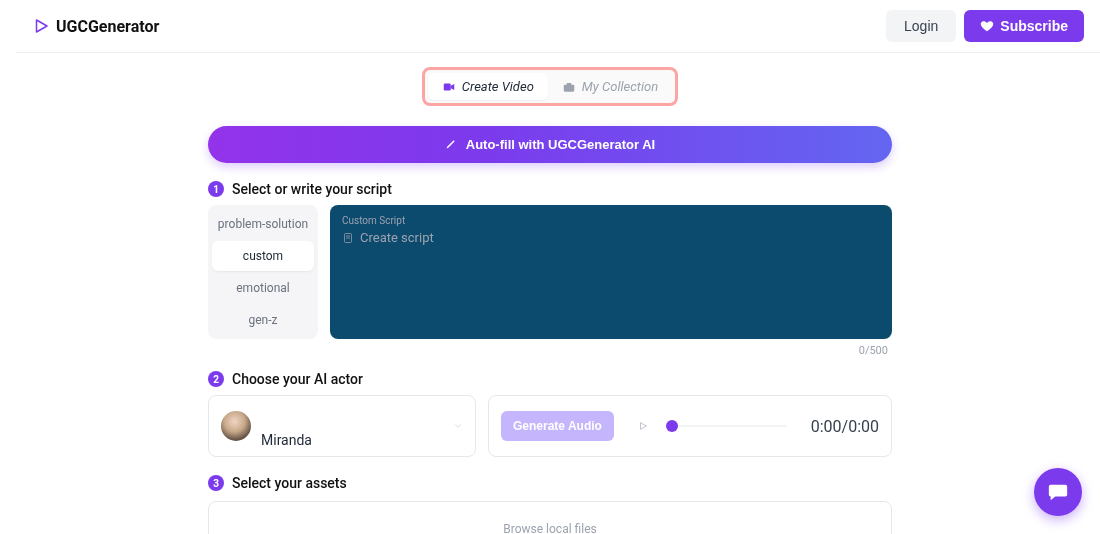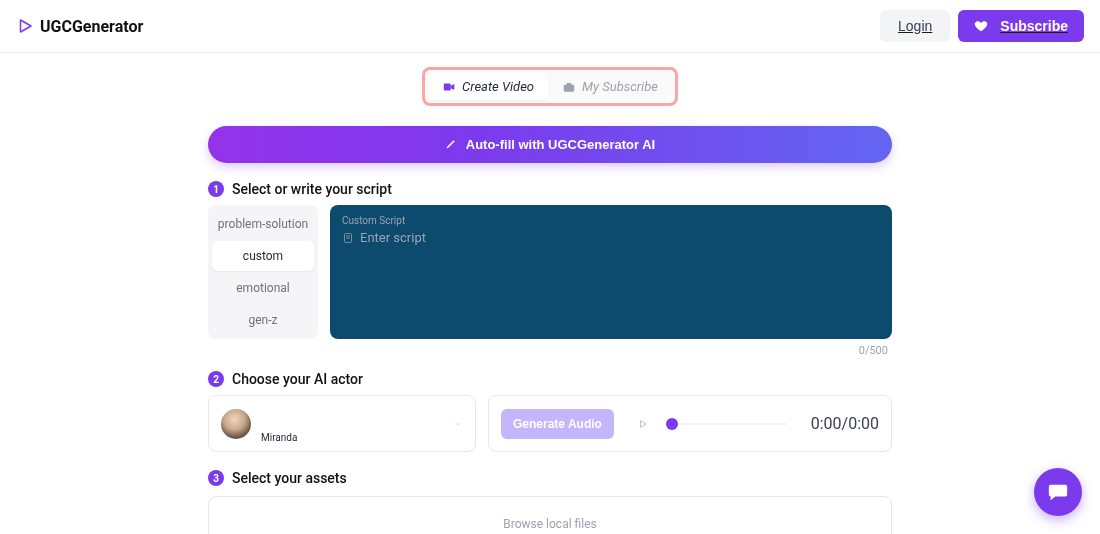--- a/index.html
+++ b/index.html
@@ -11,58 +11,58 @@
     height: 534px;
     overflow: hidden;
     position: relative;
   }
   .topbar {
     display: flex;
     align-items: center;
     justify-content: space-between;
     padding: 10px 16px;
     border-bottom: 1px solid #eee;
+    margin-left: 16px;
   }
   .logo {
     display: flex;
     align-items: center;
     gap: 6px;
     font-weight: 700;
     font-size: 16px;
     color: #111;
   }
   .logo-icon {
     width: 18px; height: 18px;
     color: #7c3aed;
   }
   .topbar-actions {
     display: flex;
     gap: 8px;
     align-items: center;
-    text-decoration: underline;
   }
   .btn-login {
     background: #f3f4f6;
     border: none;
     padding: 8px 18px;
     border-radius: 6px;
     font-size: 14px;
     color: #374151;
     cursor: pointer;
   }
   .btn-subscribe {
     background: #7c3aed;
     color: #fff;
     border: none;
     padding: 8px 16px;
     border-radius: 6px;
     font-size: 14px;
     display: flex;
     align-items: center;
-    gap: 12px;
+    gap: 6px;
     cursor: pointer;
     font-weight: 600;
   }
   .heart-icon { width: 14px; height: 14px; fill: #fff; }
   .tabs-row {
     display: flex;
     justify-content: center;
     margin-top: 14px;
   }
   .tab-group {
@@ -201,21 +201,21 @@
     align-items: center;
     gap: 10px;
     cursor: pointer;
     position: relative;
   }
   .avatar {
     width: 30px; height: 30px;
     border-radius: 50%;
     background: radial-gradient(circle at 45% 35%, #f0d6c2 0%, #c9a98b 40%, #6b5848 70%, #3a332c 100%);
   }
-  .actor-name { font-size: 10px; color: #1f2937; flex: 1; margin-top: 28px; }
+  .actor-name { font-size: 14px; color: #1f2937; flex: 1; margin-top: 28px; }
   .chevron {
     width: 10px; height: 10px;
     stroke: #d1d5db;
     fill: none;
   }
   .audio-panel {
     flex: 1;
     border: 1px solid #e5e7eb;
     border-radius: 8px;
     padding: 8px 12px;
@@ -307,21 +307,21 @@
         <rect x="3" y="6" width="12" height="12" rx="2" fill="currentColor"></rect>
         <path d="M15 10 L21 7 L21 17 L15 14 Z" fill="currentColor"></path>
       </svg>
       <span>Create Video</span>
     </div>
     <div class="tab">
       <svg class="tab-icon" viewBox="0 0 24 24">
         <rect x="3" y="8" width="18" height="12" rx="2" fill="currentColor"></rect>
         <rect x="8" y="5" width="8" height="4" rx="1" fill="currentColor"></rect>
       </svg>
-      <span>My Subscribe</span>
+      <span>My Collection</span>
     </div>
   </div>
 </div>
 
 <div class="main">
 
   <button class="autofill-btn">
     <svg class="pencil-icon" viewBox="0 0 24 24">
       <path d="M3 21l3-1 12-12-2-2L4 18l-1 3zM17 4l3 3"></path>
     </svg>
@@ -340,21 +340,21 @@
       <div class="script-type">gen-z</div>
     </div>
     <div class="script-box">
       <div class="script-box-label">Custom Script</div>
       <div class="script-placeholder">
         <svg class="doc-icon" viewBox="0 0 24 24">
           <rect x="5" y="3" width="14" height="18" rx="2" stroke-width="1.5"></rect>
           <line x1="8" y1="8" x2="16" y2="8" stroke-width="1.5"></line>
           <line x1="8" y1="12" x2="16" y2="12" stroke-width="1.5"></line>
         </svg>
-        <span>Enter script</span>
+        <span>Create script</span>
       </div>
       <div class="char-count">0/500</div>
     </div>
   </div>
 
   <div class="step-header" style="margin-top:32px">
     <span class="step-num">2</span>
     <span>Choose your AI actor</span>
   </div>
   <div class="step2-row">

